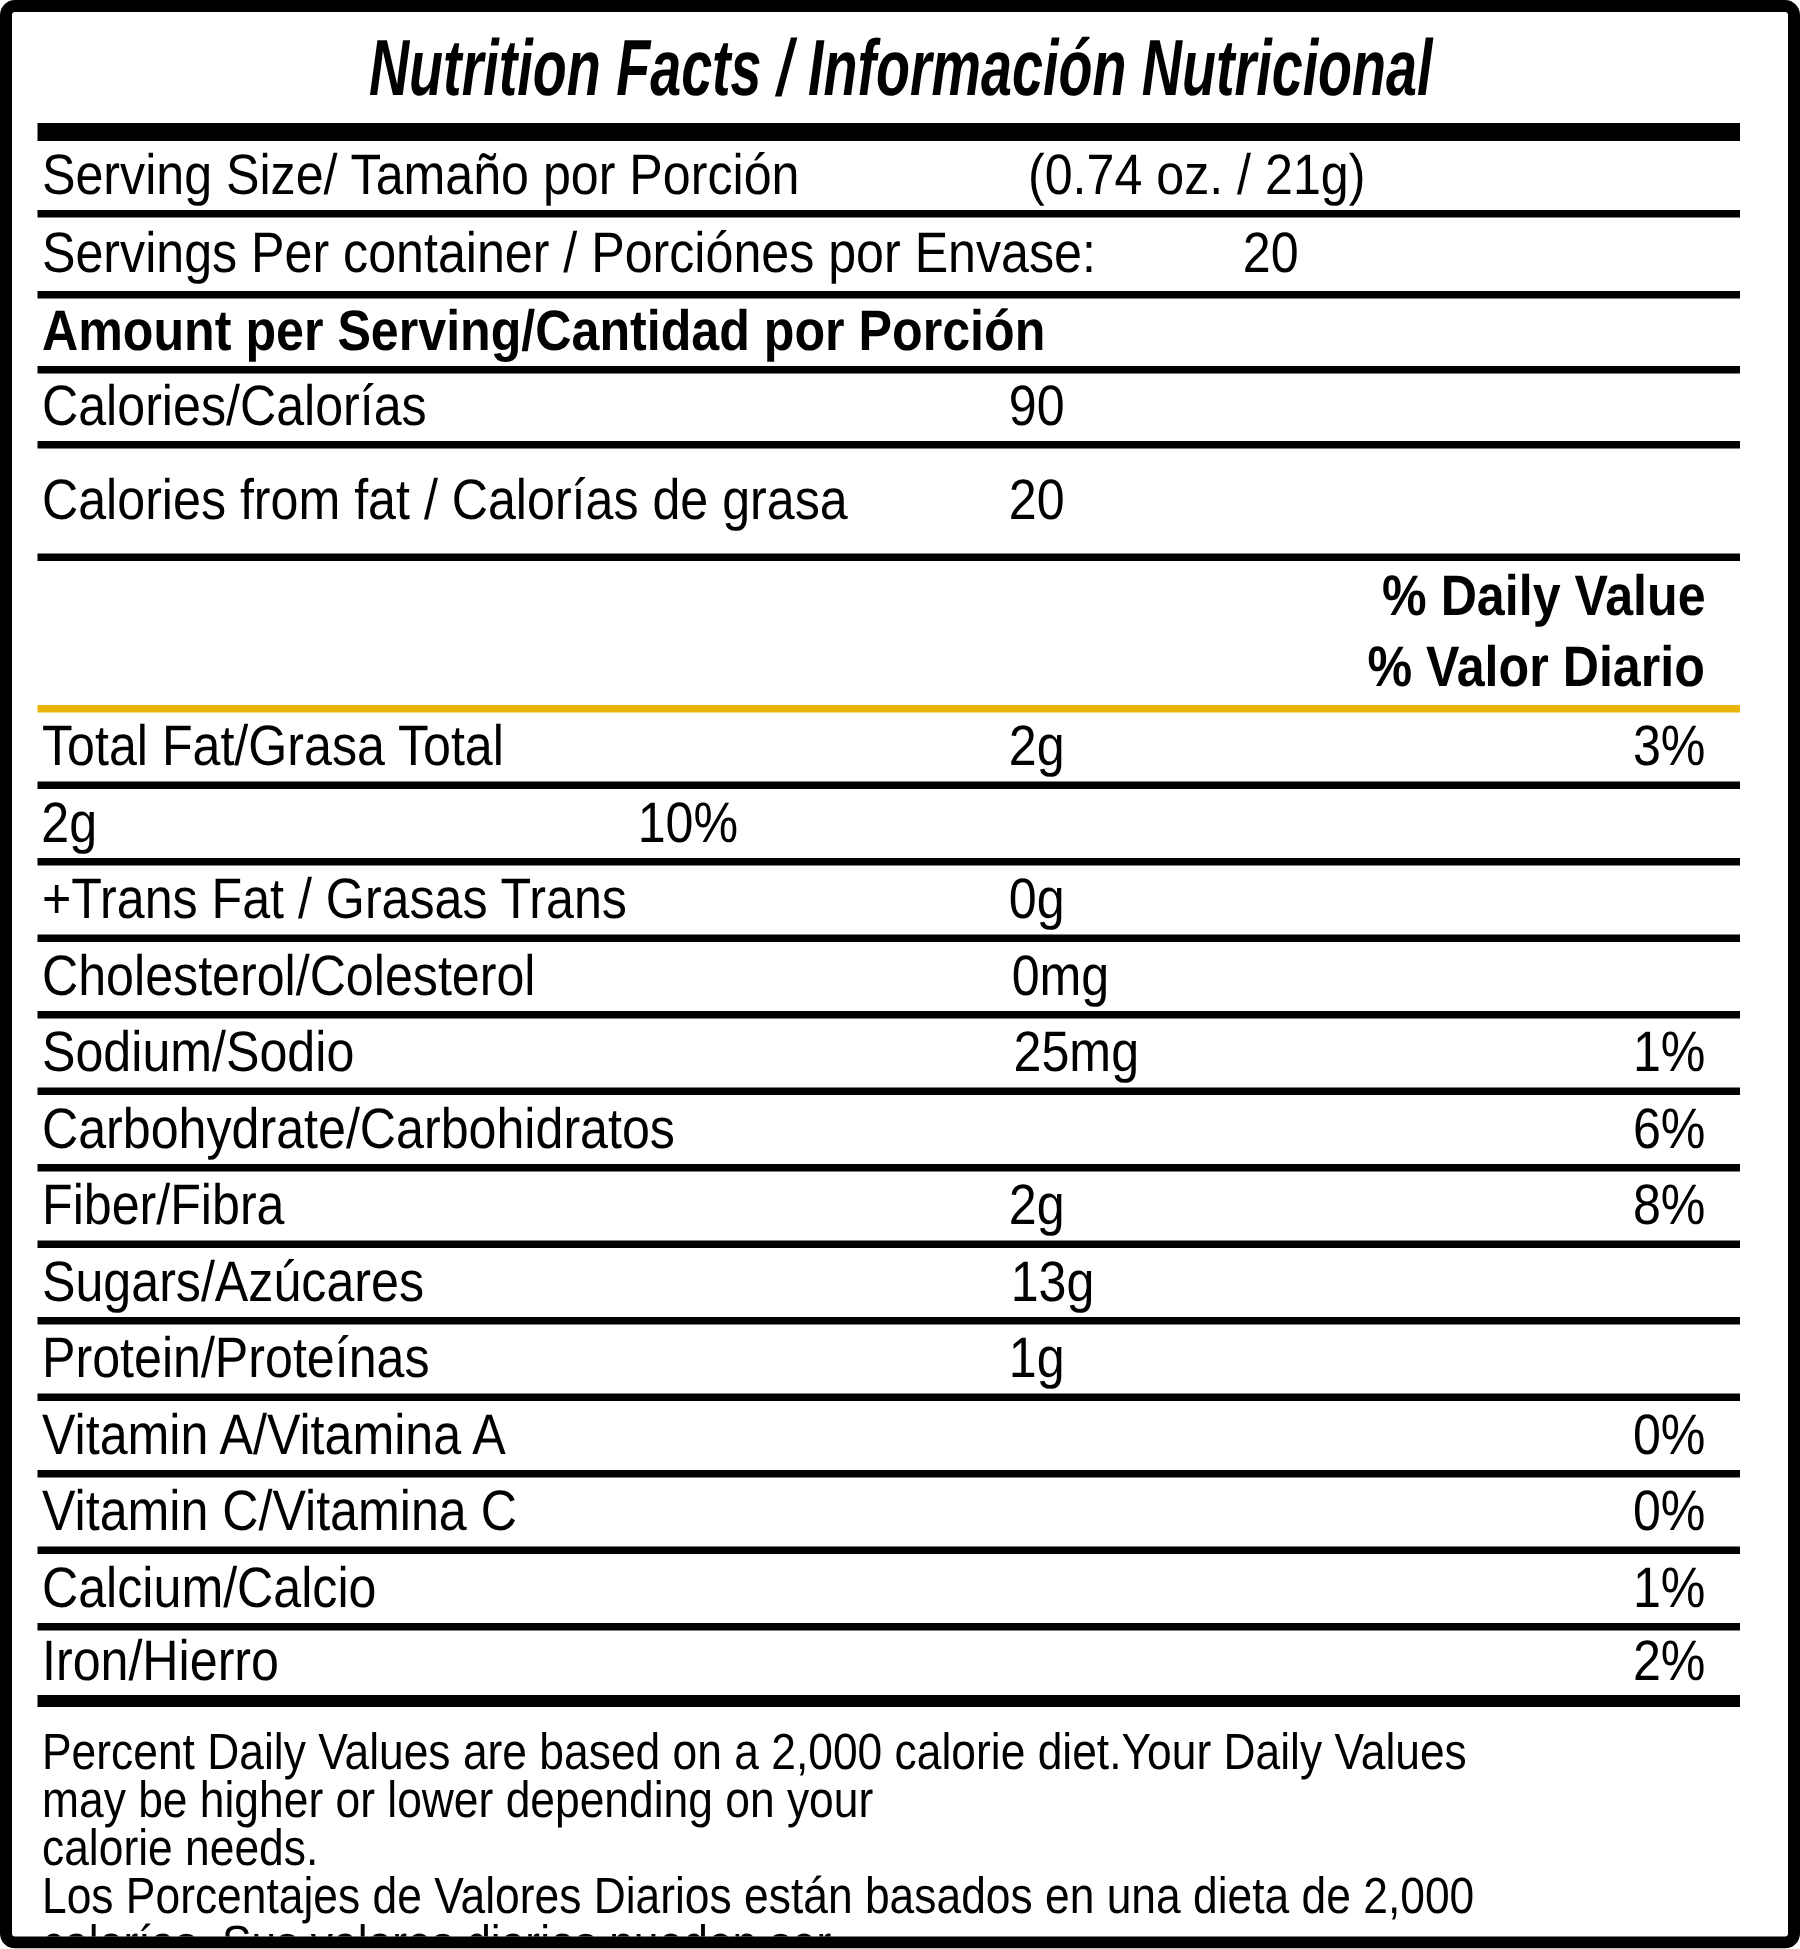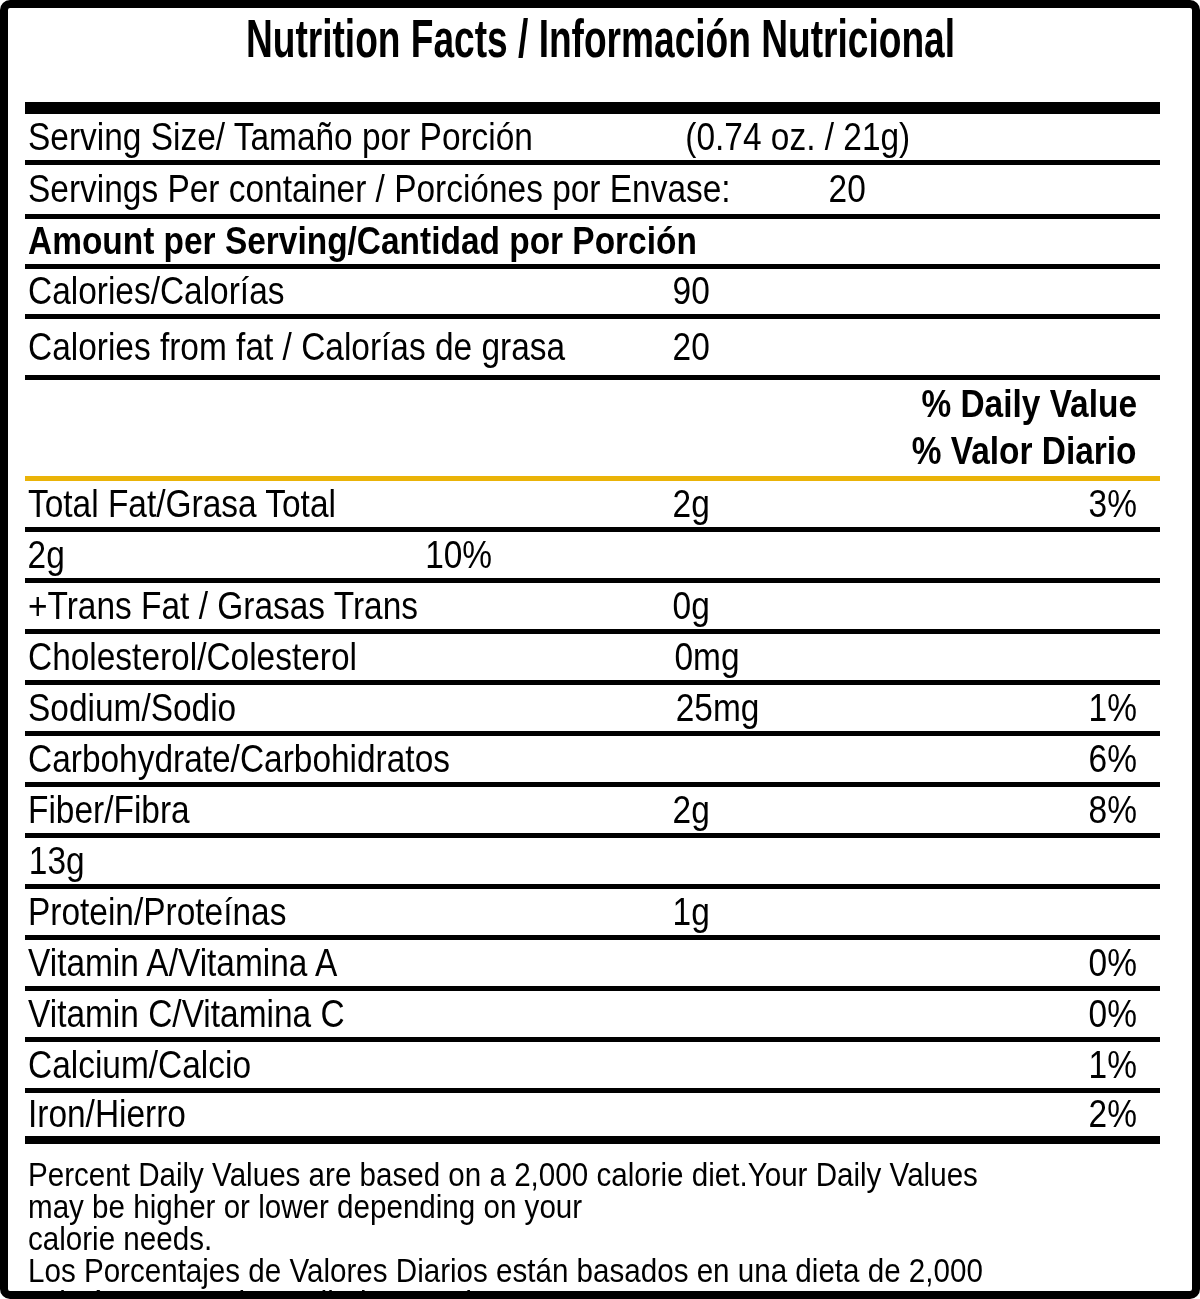--- a/index.html
+++ b/index.html
@@ -1,27 +1,27 @@
 <!DOCTYPE html>
 <html><head>
 <meta charset="utf-8">
 <style>
   html,body{margin:0;padding:0;background:#fff;}
   body{width:1200px;height:1299px;position:relative;font-family:"Liberation Sans",sans-serif;color:#000;}
   .panel{
     position:absolute;left:0;top:0;width:1200px;height:1299px;
     box-sizing:border-box;border:8px solid #000;border-radius:10px;background:#fff;overflow:hidden;
   }
-  .title-wrap{height:94px;display:flex;align-items:flex-start;justify-content:center;}
+  .title-wrap{height:74px;display:flex;align-items:center;justify-content:center;font-style:italic;}
   .ttl{font-size:53px;font-weight:bold;white-space:nowrap;display:inline-block;
        transform:scaleX(0.70);transform-origin:50% 50%;}
   .inner{margin:0 32px 0 17px;}
   .thickbar{height:12px;background:#000;}
   .r{display:flex;align-items:center;height:51px;border-bottom:5px solid #000;box-sizing:border-box;}
-  .h50{height:50px}.h54{height:54px}.h61{height:61px}
+  .h50{height:50px}.h54{height:54px}.h61{height:75px}
   .r.last{border-bottom-width:8px;}
   .cl{flex:1;padding-left:3px;white-space:nowrap;overflow:visible;}
   .ca{width:330px;white-space:nowrap;}
   .cd{width:160px;text-align:right;padding-right:23px;box-sizing:border-box;white-space:nowrap;}
   .tx{font-size:38px;display:inline-block;white-space:nowrap;transform:scaleX(0.88);}
   .cl .tx{transform-origin:0 50%;}
   .ca .tx{transform-origin:50% 50%;}
   .cd .tx{transform-origin:100% 50%;}
   .b{font-weight:bold;}
   .dvblk{height:101px;border-bottom:5px solid #eab308;box-sizing:border-box;
@@ -130,20 +130,21 @@
       <div class="cd"><span class="tx">6%</span></div>
     </div>
 
     <div class="r">
       <div class="cl"><span class="tx">Fiber/Fibra</span></div>
       <div class="ca"><span class="tx">2g</span></div>
       <div class="cd"><span class="tx">8%</span></div>
     </div>
 
     <div class="r">
+      <div class="cl"><span class="tx">Sugars/Azúcares</span></div>
       <div class="ca"><span class="tx">13g</span></div>
       <div class="cd"><span class="tx"></span></div>
     </div>
 
     <div class="r">
       <div class="cl"><span class="tx">Protein/Proteínas</span></div>
       <div class="ca"><span class="tx">1g</span></div>
       <div class="cd"><span class="tx"></span></div>
     </div>
 

